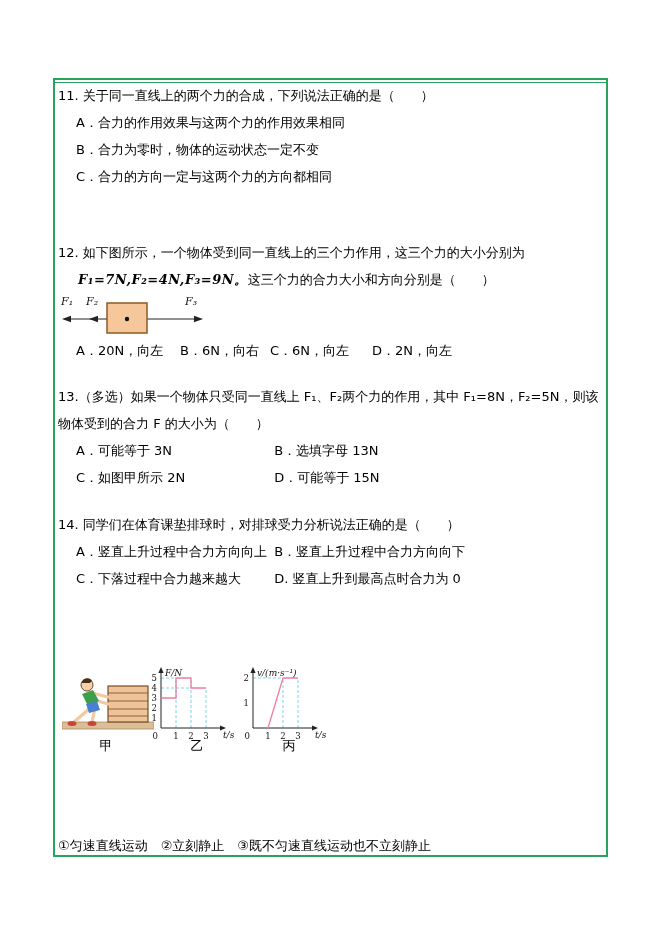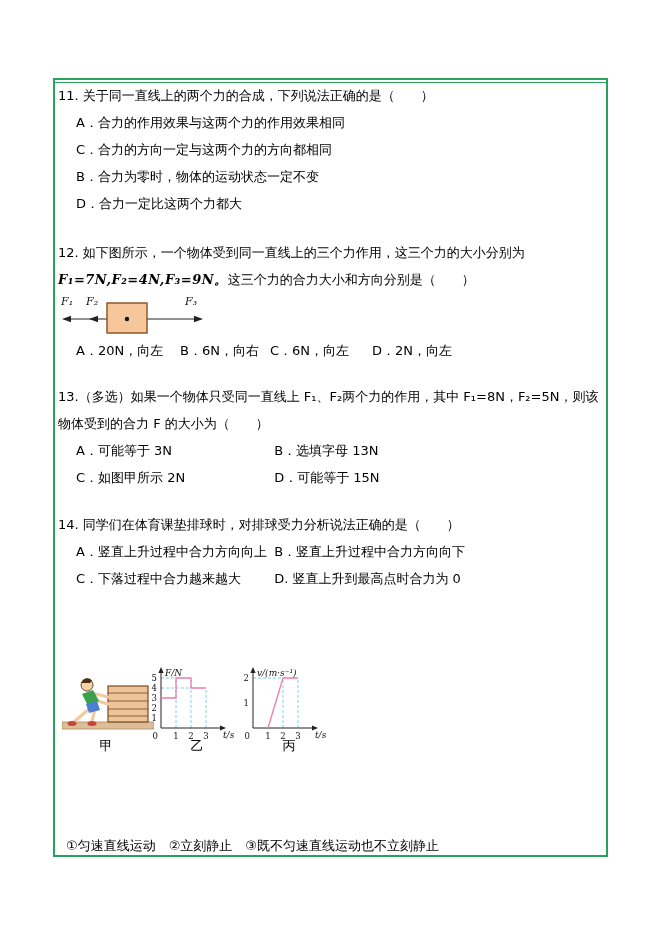--- a/index.html
+++ b/index.html
@@ -27,21 +27,21 @@
   .opt-indent{padding-left:18px;}
   .row{position:relative;height:27px;text-align:center;}
   .row .o0{position:absolute;left:18px;}
   .row .o1{position:absolute;left:122px;}
   .row .o2{position:absolute;left:212px;}
   .row .o3{position:absolute;left:314px;}
   .grid-row .col-a{display:inline-block;width:194px;margin-left:18px;vertical-align:top;}
   .grid-row .col-b{display:inline-block;vertical-align:top;}
   .formula{
     font-family:"DejaVu Serif","Liberation Serif",serif;
-    font-style:italic;font-weight:bold;letter-spacing:0.5px;
+    font-style:italic;font-weight:bold;letter-spacing:0.5px;margin-left:20px;
   }
   .figwrap{position:absolute;left:3px;top:586px;width:546px;height:96px;}
   .figwrap .fig{position:absolute;}
   .figcap{position:absolute;top:72px;text-align:center;line-height:16px;font-size:13px;}
   
   .axis{stroke:#222;stroke-width:1;}
   .arrowhead{fill:#222;stroke:none;}
   .guide{stroke:var(--guide-cyan);stroke-width:1;stroke-dasharray:3 2;fill:none;}
   .dataline{fill:none;stroke:var(--line-pink);stroke-width:1.3;}
   .tick{font-family:"DejaVu Serif","Liberation Serif",serif;font-size:8.5px;fill:#111;}
@@ -51,23 +51,22 @@
 </style>
 </head>
 <body>
 
 <div class="page">
   <div class="sheet">
 
     <div class="blk" style="top:2px;">
       <div>11. 关于同一直线上的两个力的合成，下列说法正确的是（　　）</div>
       <div class="opt-indent">A．合力的作用效果与这两个力的作用效果相同</div>
+      <div class="opt-indent">B．合力为零时，物体的运动状态一定不变</div>
       <div class="opt-indent">C．合力的方向一定与这两个力的方向都相同</div>
-      <div class="opt-indent">B．合力为零时，物体的运动状态一定不变</div>
-      <div class="opt-indent">D．合力一定比这两个力都大</div>
     </div>
 
     <div class="blk" style="top:159px;">
       <div>12. 如下图所示，一个物体受到同一直线上的三个力作用，这三个力的大小分别为</div>
       <div><span class="formula">F₁=7N,F₂=4N,F₃=9N。</span><span>这三个力的合力大小和方向分别是（　　）</span></div>
       <svg width="170" height="44" style="display:block;margin-left:1px;">
         <text x="2" y="12" class="flabel">F₁</text>
         <text x="27" y="12" class="flabel">F₂</text>
         <text x="126" y="12" class="flabel">F₃</text>
         <line x1="9" y1="26" x2="138" y2="26" class="axis"></line>
@@ -173,16 +172,16 @@
           <text x="24" y="10" class="axislabel">v/(m·s⁻¹)</text>
           <text x="82" y="72" class="axislabel">t/s</text>
         </svg>
 
       <div class="figcap" style="left:2px;width:92px;">甲</div>
       <div class="figcap" style="left:83px;width:112px;">乙</div>
       <div class="figcap" style="left:175px;width:112px;">丙</div>
     </div>
 
 
-    <div class="blk" style="top:752px;margin-left:8px;">①匀速直线运动　②立刻静止　③既不匀速直线运动也不立刻静止</div>
+    <div class="blk" style="top:752px;">①匀速直线运动　②立刻静止　③既不匀速直线运动也不立刻静止</div>
 
   </div>
 </div>
 
 </body></html>

